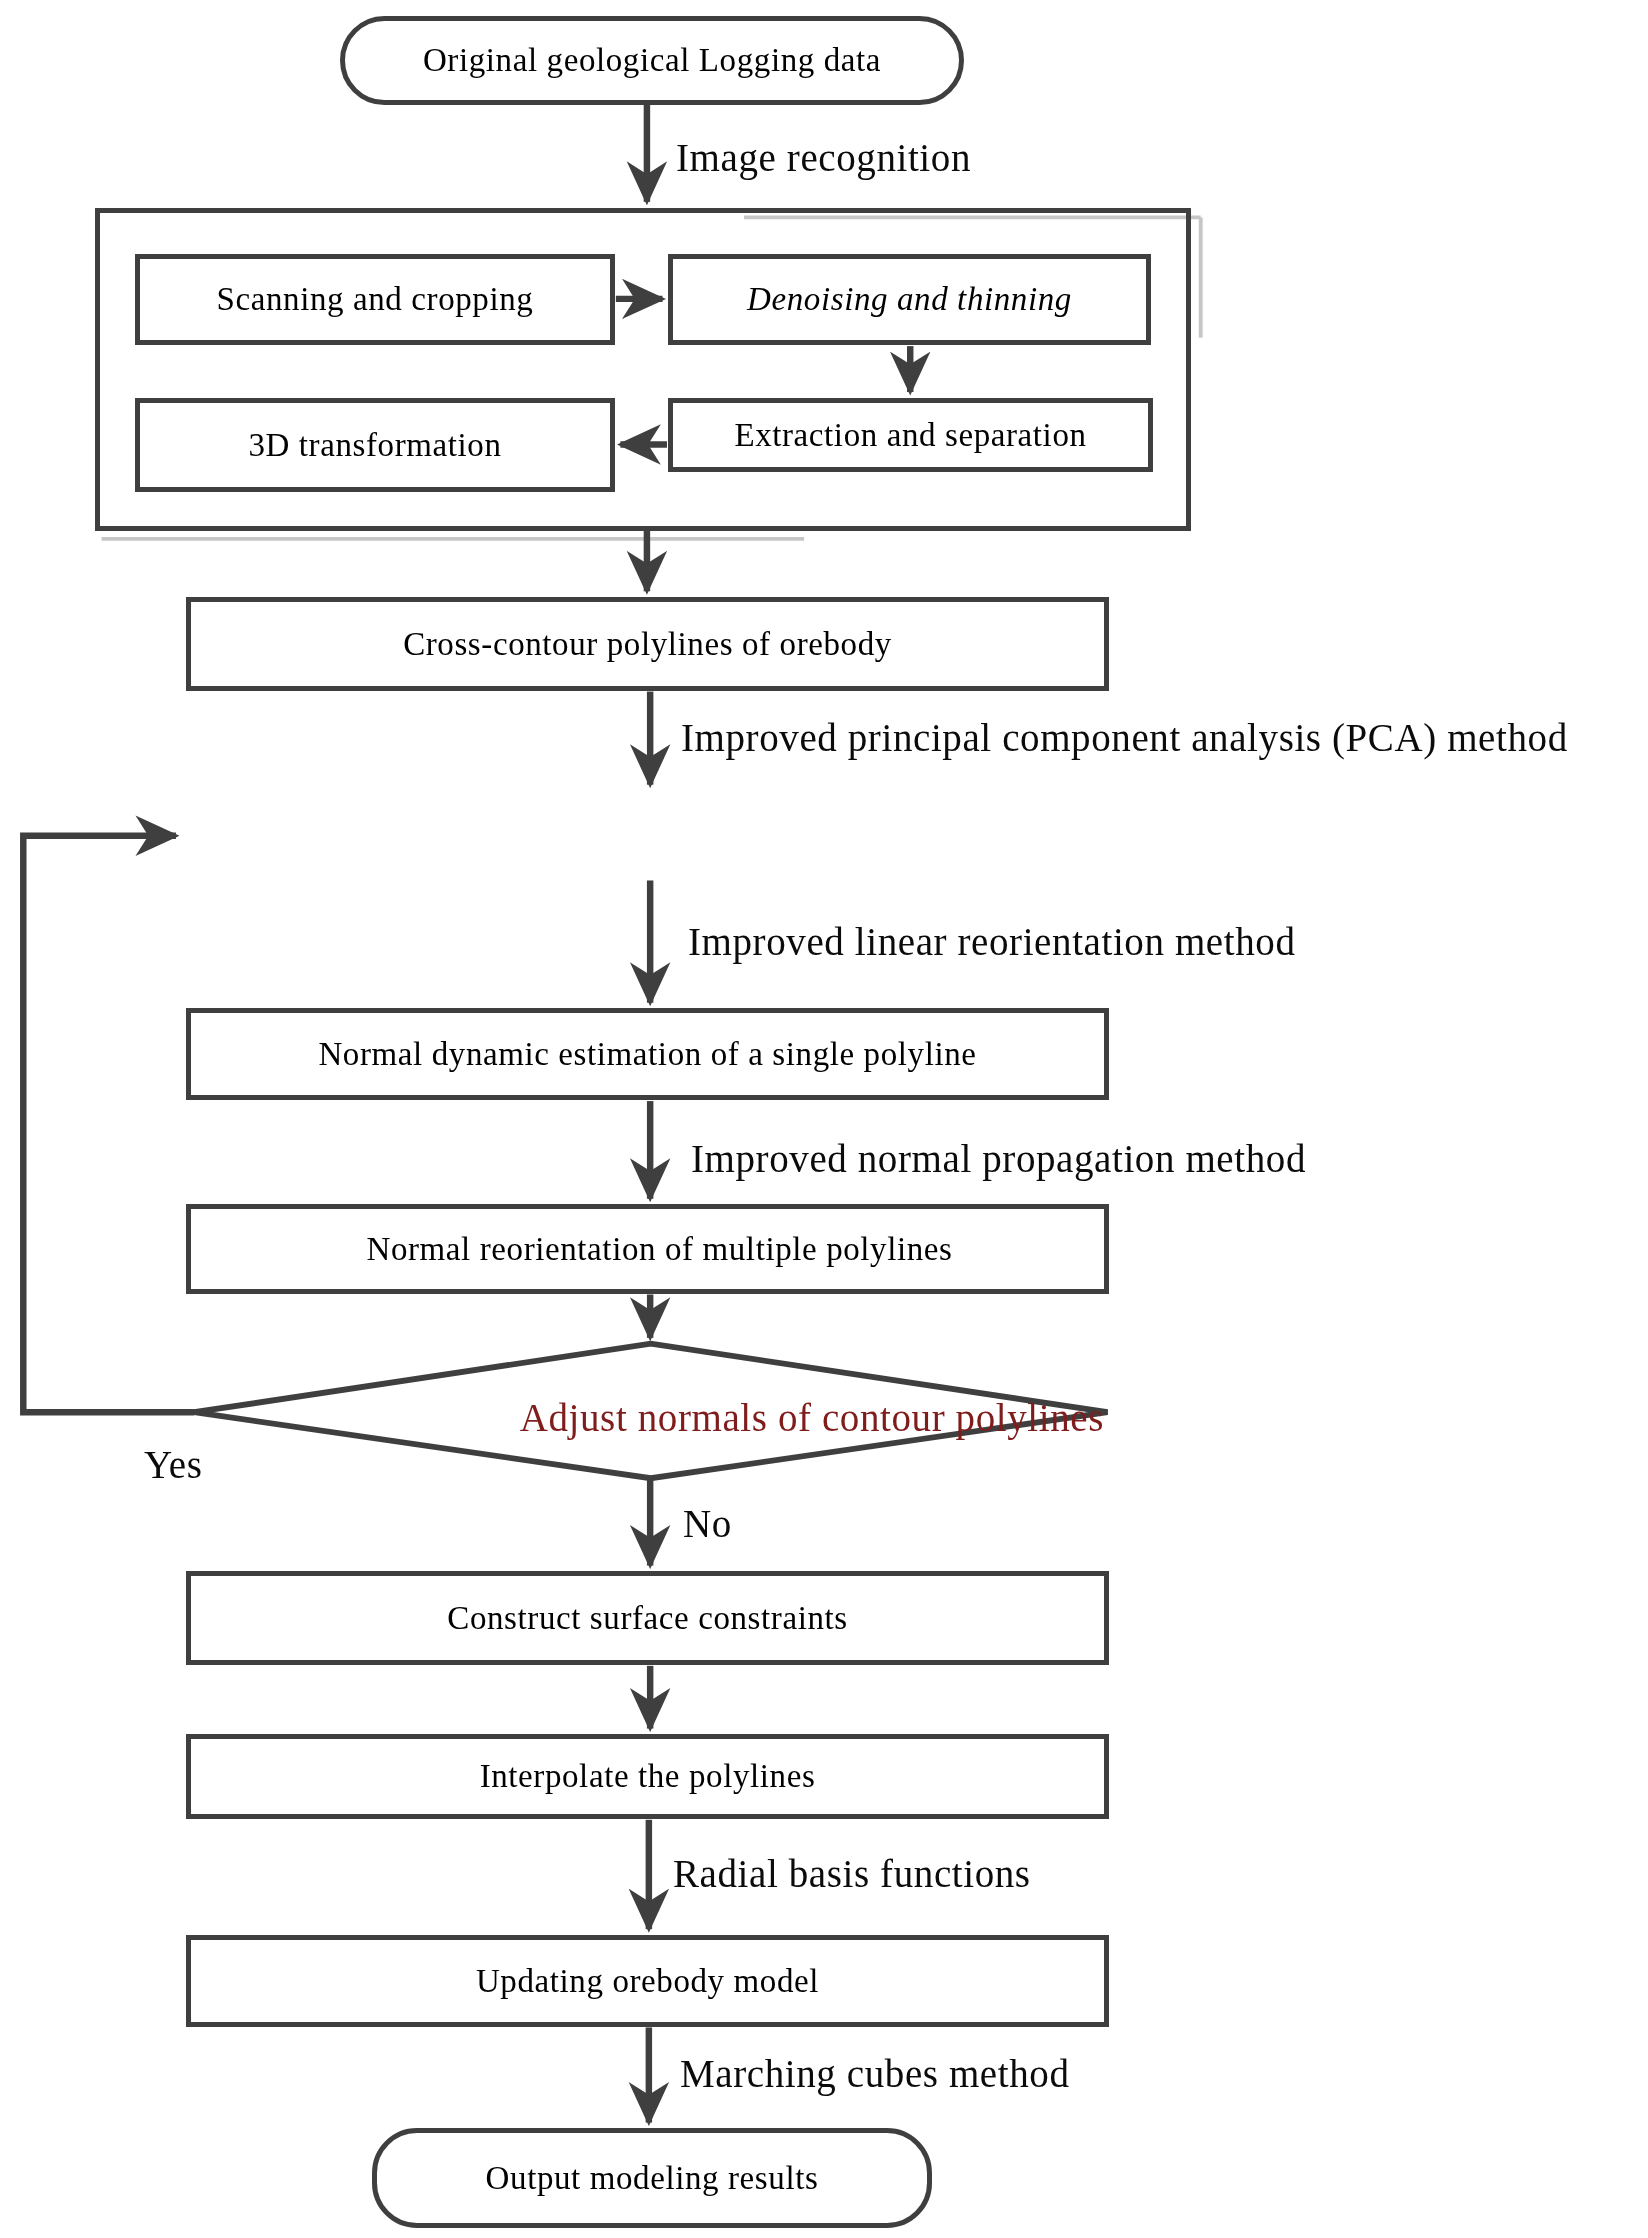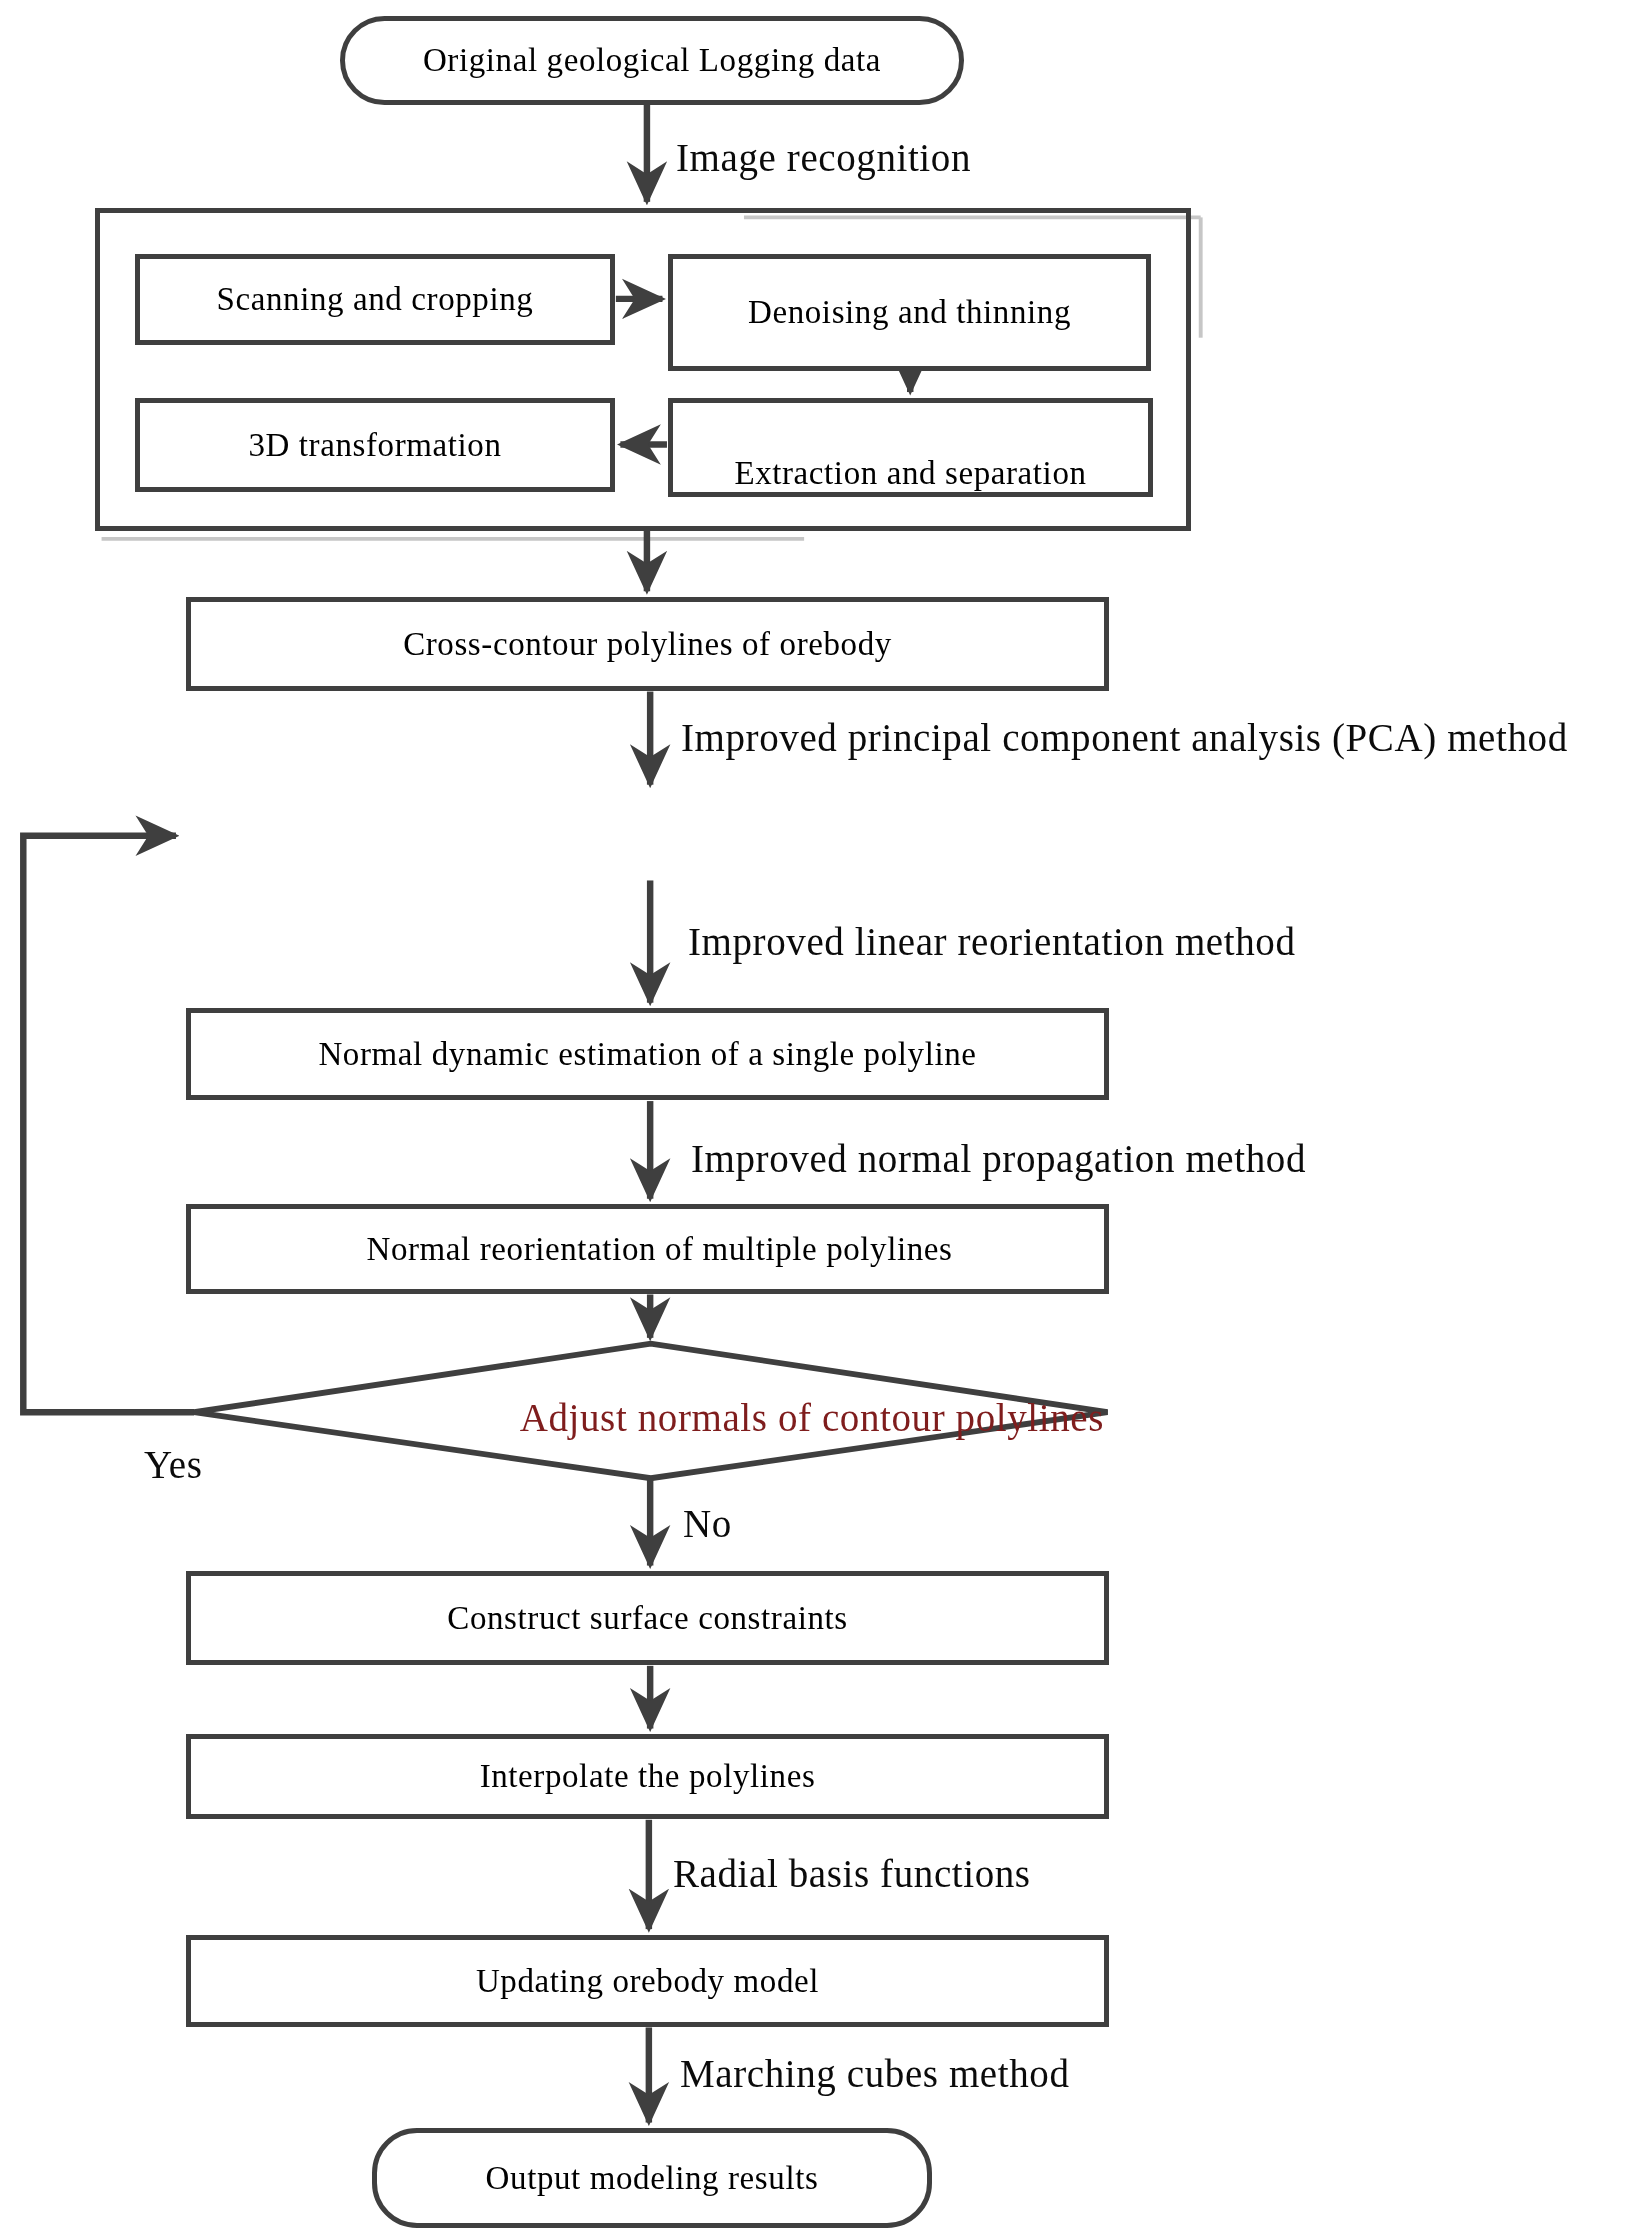--- a/index.html
+++ b/index.html
@@ -102,29 +102,29 @@
   <div class="groupbox" style="left:95px; top:208px; width:1096px; height:323px;"></div>
 
   <div class="box terminal" style="left:340px; top:16px; width:624px; height:89px;">
     <span>Original geological Logging data</span>
   </div>
 
   <div class="box" style="left:135px; top:254px; width:480px; height:91px;">
     <span>Scanning and cropping</span>
   </div>
 
-  <div class="box" style="left:668px; top:254px; width:483px; height:117px;">
+  <div class="box" style="left:668px; top:254px; width:483px; height:91px;font-style:italic;">
     <span>Denoising and thinning</span>
   </div>
 
   <div class="box" style="left:135px; top:398px; width:480px; height:94px;">
     <span>3D transformation</span>
   </div>
 
-  <div class="box" style="left:668px; top:398px; width:485px; height:99px;align-items:flex-end;">
+  <div class="box" style="left:668px; top:398px; width:485px; height:74px;">
     <span>Extraction and separation</span>
   </div>
 
   <div class="box" style="left:186px; top:597px; width:923px; height:94px;">
     <span>Cross-contour polylines of orebody</span>
   </div>
 
 
   <div class="box" style="left:186px; top:1008px; width:923px; height:92px;">
     <span>Normal dynamic estimation of a single polyline</span>

